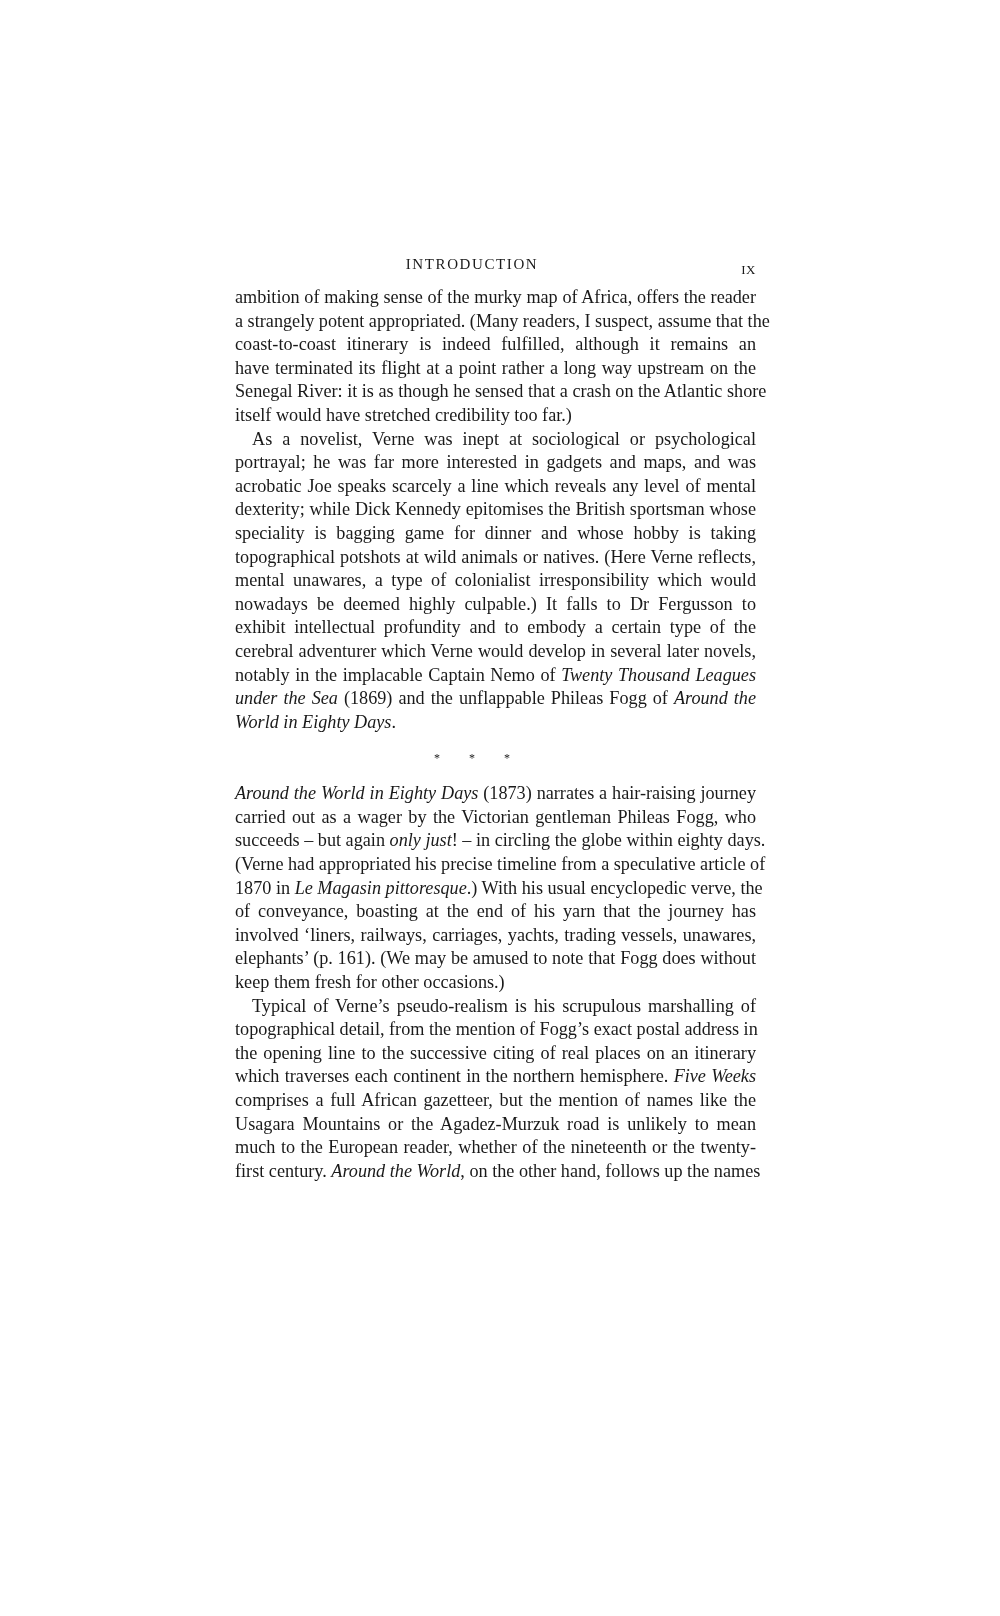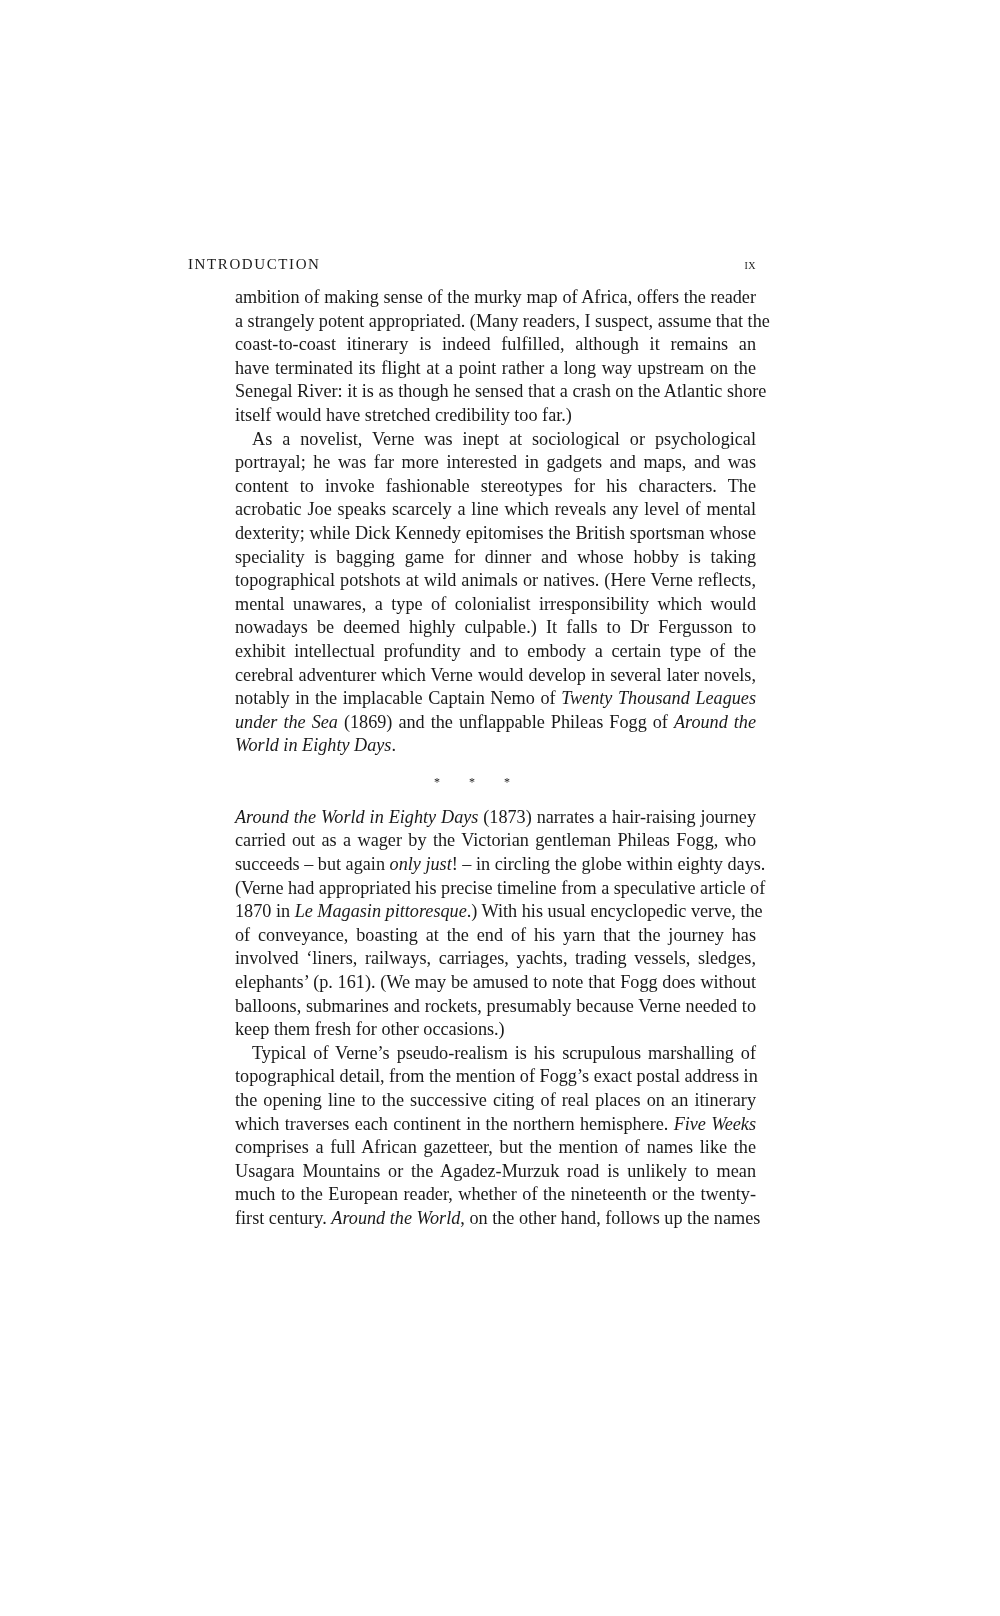--- a/index.html
+++ b/index.html
@@ -1,21 +1,21 @@
 <!DOCTYPE html>
 <html><head>
 <meta charset="utf-8">
 <style>
   html, body { margin: 0; padding: 0; background: #ffffff; }
   body { width: 1000px; height: 1616px; position: relative; overflow: hidden;
          font-family: "Liberation Serif", "DejaVu Serif", serif; color: #1a1a1a; }
   .page { position: absolute; left: 188px; top: 256px; width: 568px; }
   .running-head { position: relative; height: 22px; font-size: 15px; letter-spacing: 1.6px; }
-  .running-head .title { position: absolute; left: 0; right: 0; text-align: left; top: 0; }
-  .running-head .folio { position: absolute; right: 0; top: 1px; font-size: 14px; letter-spacing: 0.5px; font-variant: small-caps; }
+  .running-head .title { position: absolute; left: 0; right: 0; text-align: center; top: 0; }
+  .running-head .folio { position: absolute; right: 0; top: 1px; font-size: 19px; letter-spacing: 0.5px; font-variant: small-caps; }
   .line { display: block; height: 23.6px; line-height: 23.6px; font-size: 18.2px; white-space: nowrap;
           text-align: justify; text-align-last: justify; margin-left: 47px; }
   .line.last { text-align-last: left; }
   .line.indent { padding-left: 17px; }
   i, em { font-style: italic; }
   .body { margin-top: 8px; }
   .ornament { height: 48px; line-height: 48px; text-align: center; font-size: 12px; word-spacing: 26px; }
 </style>
 </head>
 <body>
@@ -30,44 +30,42 @@
         <span class="line"><span>ambition of making sense of the murky map of Africa, offers the reader</span></span>
         <span class="line"><span>a strangely potent appropriated. (Many readers, I suspect, assume that the</span></span>
         <span class="line"><span>coast-to-coast itinerary is indeed fulfilled, although it remains an</span></span>
         <span class="line"><span>have terminated its flight at a point rather a long way upstream on the</span></span>
         <span class="line"><span>Senegal River: it is as though he sensed that a crash on the Atlantic shore</span></span>
         <span class="line last"><span>itself would have stretched credibility too far.)</span></span>
       </div>
     <div class="para">
         <span class="line indent"><span>As a novelist, Verne was inept at sociological or psychological</span></span>
         <span class="line"><span>portrayal; he was far more interested in gadgets and maps, and was</span></span>
-        <span class="line"><span>content to invoke fashionable stereotypes for his characters. The</span></span>
         <span class="line"><span>acrobatic Joe speaks scarcely a line which reveals any level of mental</span></span>
         <span class="line"><span>dexterity; while Dick Kennedy epitomises the British sportsman whose</span></span>
         <span class="line"><span>speciality is bagging game for dinner and whose hobby is taking</span></span>
         <span class="line"><span>topographical potshots at wild animals or natives. (Here Verne reflects,</span></span>
         <span class="line"><span>mental unawares, a type of colonialist irresponsibility which would</span></span>
         <span class="line"><span>nowadays be deemed highly culpable.) It falls to Dr Fergusson to</span></span>
         <span class="line"><span>exhibit intellectual profundity and to embody a certain type of the</span></span>
         <span class="line"><span>cerebral adventurer which Verne would develop in several later novels,</span></span>
         <span class="line"><span>notably in the implacable Captain Nemo of </span><i>Twenty Thousand Leagues</i></span>
         <span class="line"><i>under the Sea</i><span> (1869) and the unflappable Phileas Fogg of </span><i>Around the</i></span>
         <span class="line last"><i>World in Eighty Days</i><span>.</span></span>
       </div>
     <div class="ornament">* * *</div>
     <div class="para">
         <span class="line"><i>Around the World in Eighty Days</i><span> (1873) narrates a hair-raising journey</span></span>
         <span class="line"><span>carried out as a wager by the Victorian gentleman Phileas Fogg, who</span></span>
         <span class="line"><span>succeeds – but again </span><i>only just</i><span>! – in circling the globe within eighty days.</span></span>
         <span class="line"><span>(Verne had appropriated his precise timeline from a speculative article of</span></span>
         <span class="line"><span>1870 in </span><i>Le Magasin pittoresque</i><span>.) With his usual encyclopedic verve, the</span></span>
         <span class="line"><span>of conveyance, boasting at the end of his yarn that the journey has</span></span>
-        <span class="line"><span>involved ‘liners, railways, carriages, yachts, trading vessels, sledges,</span></span>
+        <span class="line"><span>involved ‘liners, railways, carriages, yachts, trading vessels, unawares,</span></span>
         <span class="line"><span>elephants’ (p. 161). (We may be amused to note that Fogg does without</span></span>
-        <span class="line"><span>balloons, submarines and rockets, presumably because Verne needed to</span></span>
         <span class="line last"><span>keep them fresh for other occasions.)</span></span>
       </div>
     <div class="para">
         <span class="line indent"><span>Typical of Verne’s pseudo-realism is his scrupulous marshalling of</span></span>
         <span class="line"><span>topographical detail, from the mention of Fogg’s exact postal address in</span></span>
         <span class="line"><span>the opening line to the successive citing of real places on an itinerary</span></span>
         <span class="line"><span>which traverses each continent in the northern hemisphere. </span><i>Five Weeks</i></span>
         <span class="line"><span>comprises a full African gazetteer, but the mention of names like the</span></span>
         <span class="line"><span>Usagara Mountains or the Agadez-Murzuk road is unlikely to mean</span></span>
         <span class="line"><span>much to the European reader, whether of the nineteenth or the twenty-</span></span>

